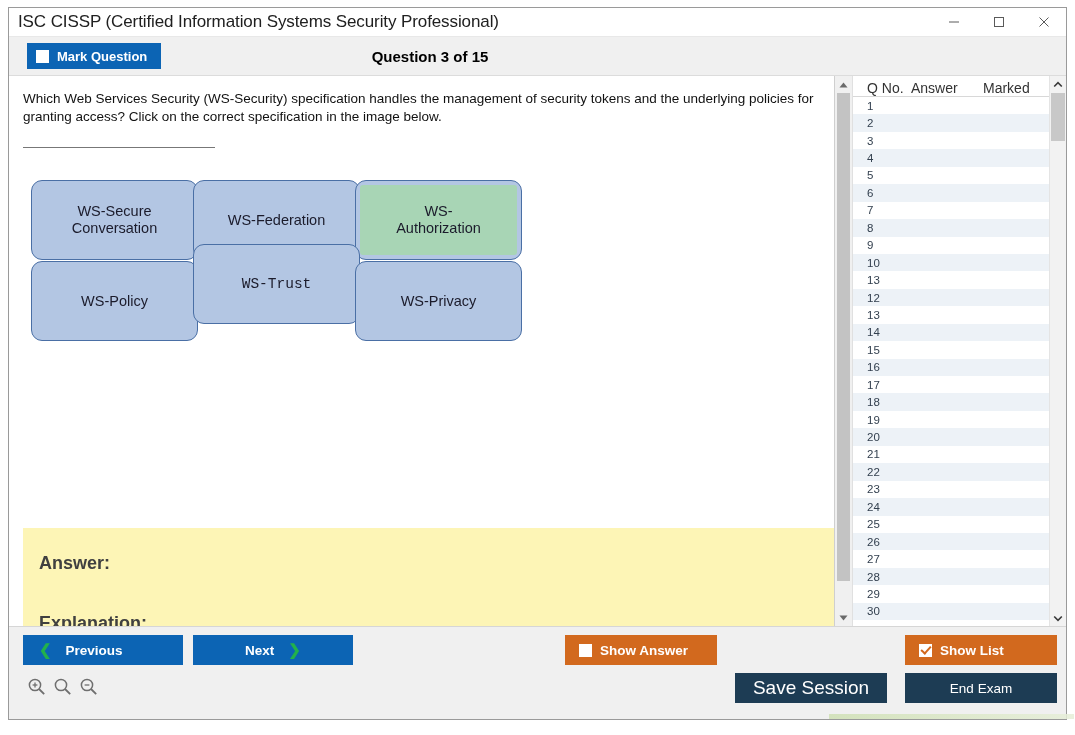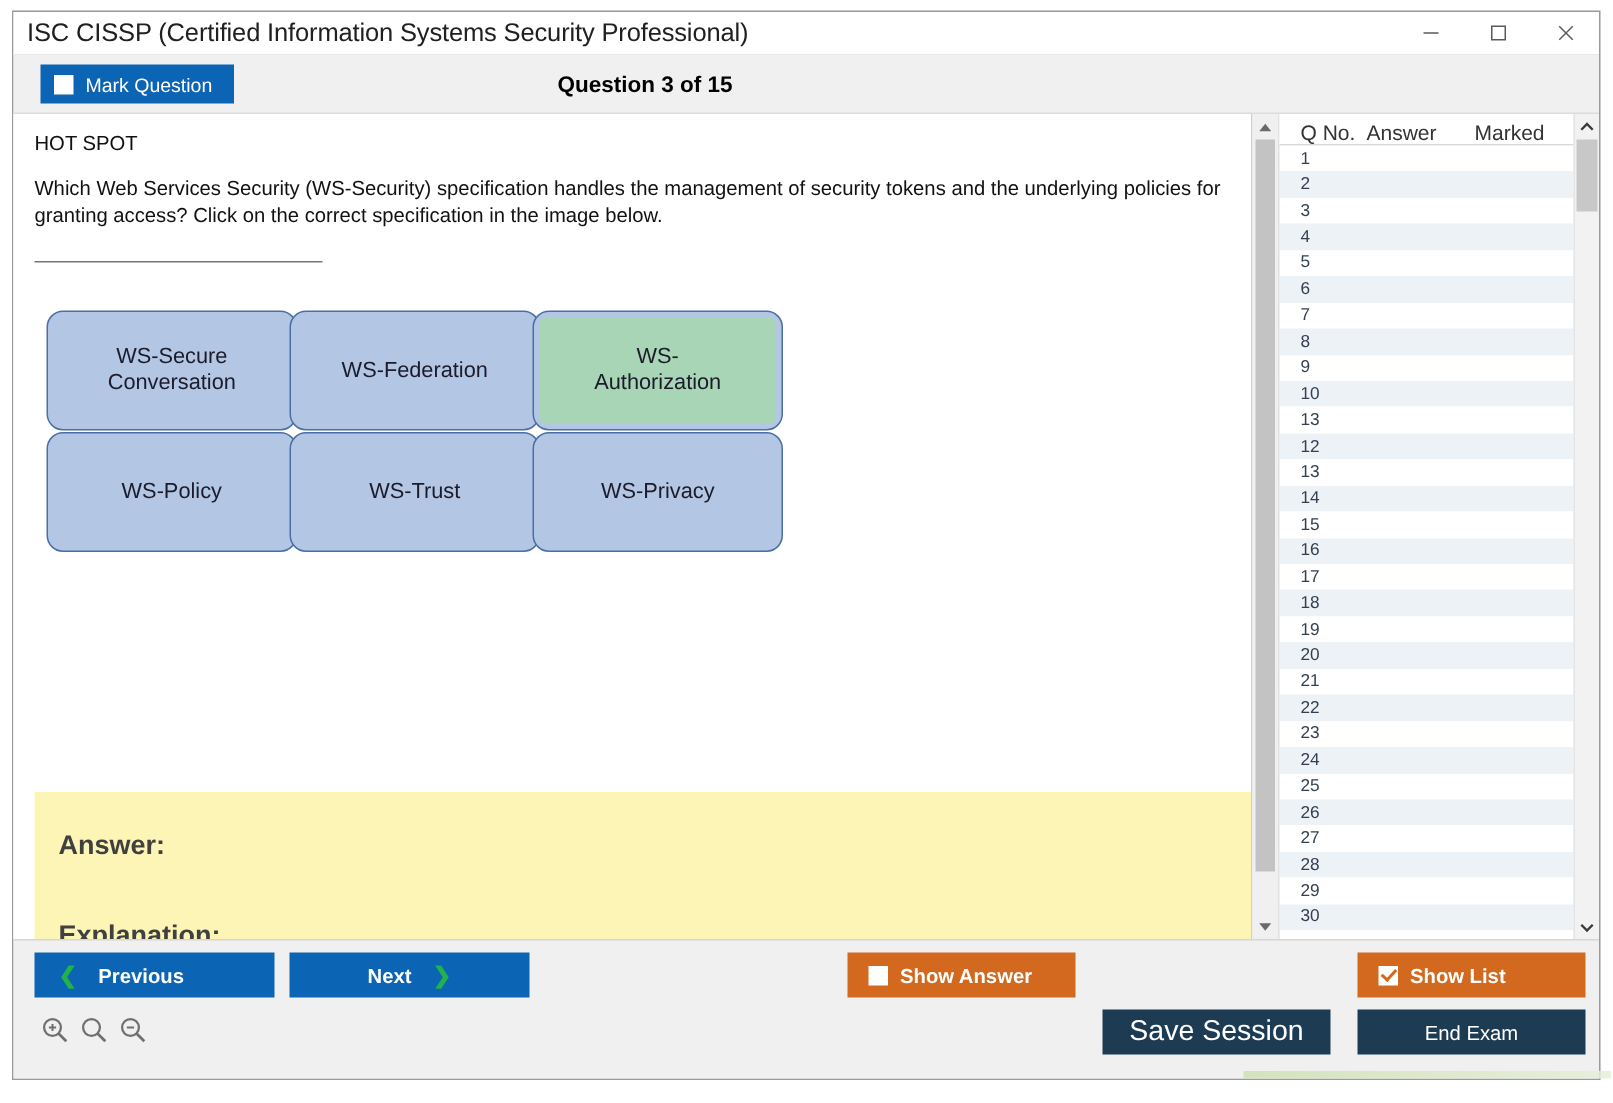--- a/index.html
+++ b/index.html
@@ -52,21 +52,21 @@
     position: relative;
     border-bottom: 1px solid #dcdcdc;
   }
   .mark-btn {
     margin-left: 18px;
     background: #0c64b4;
     color: #ffffff;
     height: 26px;
     display: flex; align-items: center;
     padding: 0 14px 0 9px;
-    font-size: 13px; font-weight: normal;
+    font-size: 13px; font-weight: bold;
     cursor: pointer;
     border: none;
     font-family: "Liberation Sans", sans-serif;
   }
   .chk-box {
     width: 13px; height: 13px;
     background: #ffffff;
     display: inline-block;
     margin-right: 8px;
     flex: 0 0 13px;
@@ -321,39 +321,38 @@
         <span>Mark Question</span>
       </button>
       <div class="q-counter">
         <span class="q-counter-inner">Question 3 of 15</span>
       </div>
     </div>
 
     <div class="bodywrap">
 
       <div class="content">
-        <div class="q-type">HOT SPOT</div>
         <div class="q-text">Which Web Services Security (WS-Security) specification handles the management of security tokens and the underlying policies for granting access? Click on the correct specification in the image below.</div>
         <div class="rule"></div>
 
         <div class="diagram">
           <div class="dbox" style="left:0px;  top:0px;  width:167px; height:80px;">
             <span class="lbl">WS-Secure<br>Conversation</span>
           </div>
           <div class="dbox" style="left:162px; top:0px;  width:167px; height:80px;">
             <span class="lbl">WS-Federation</span>
           </div>
           <div class="dbox" style="left:324px; top:0px;  width:167px; height:80px;">
             <span class="hl"></span>
             <span class="lbl">WS-<br>Authorization</span>
           </div>
           <div class="dbox" style="left:0px;  top:81px; width:167px; height:80px;">
             <span class="lbl">WS-Policy</span>
           </div>
-          <div class="dbox" style="left:162px; top:81px; width:167px; height:80px;">
+          <div class="dbox" style="left:162px; top:64px; width:167px; height:80px;font-family:Liberation Mono, monospace;">
             <span class="lbl">WS-Trust</span>
           </div>
           <div class="dbox" style="left:324px; top:81px; width:167px; height:80px;">
             <span class="lbl">WS-Privacy</span>
           </div>
         </div>
 
         <div class="answer-panel">
           <div class="ans-lbl ans-a">Answer:</div>
           <div class="ans-lbl ans-e">Explanation:</div>

